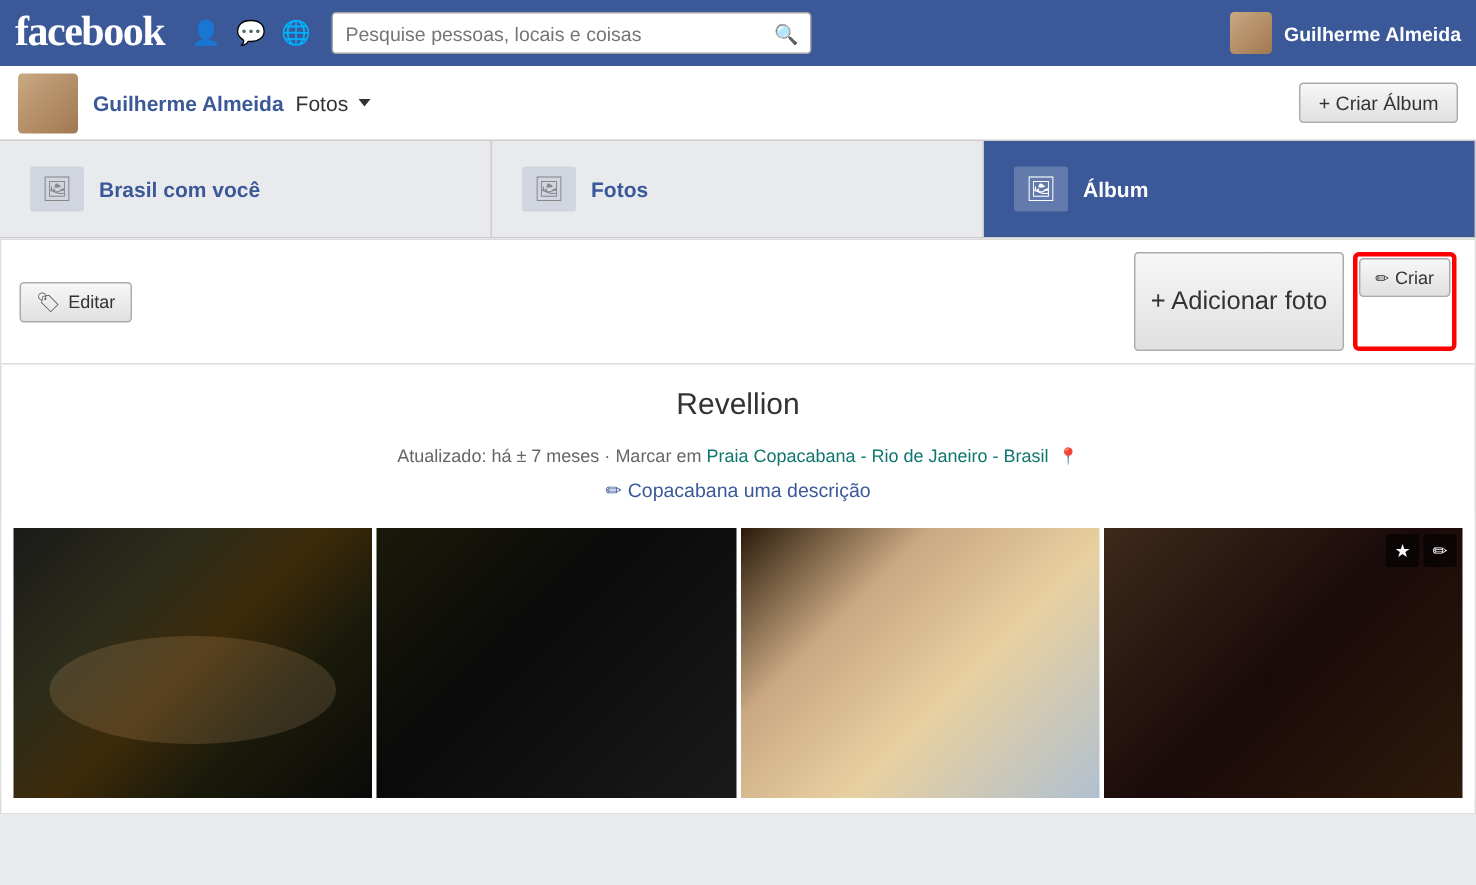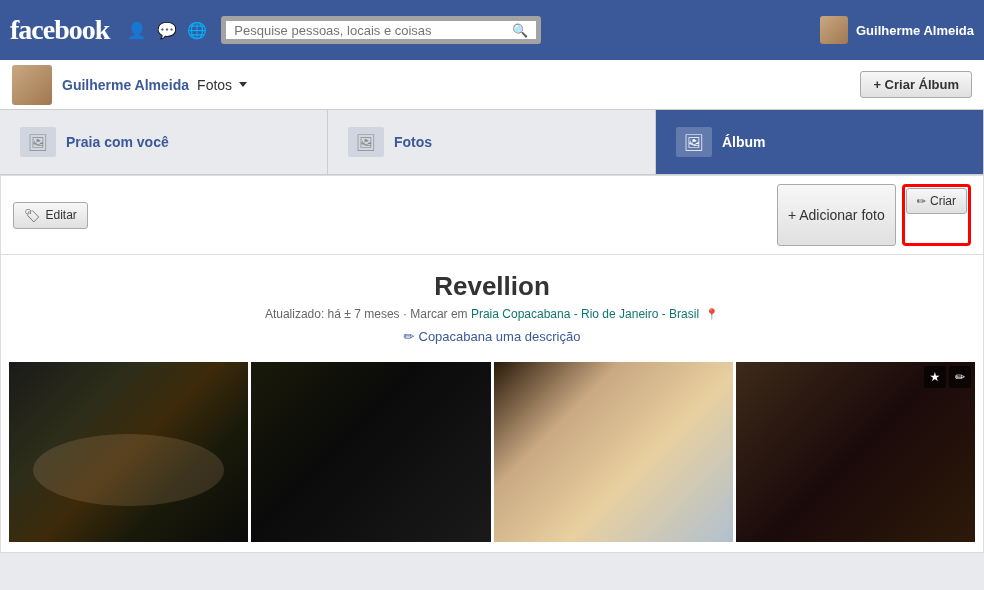--- a/index.html
+++ b/index.html
@@ -1,21 +1,21 @@
 <!DOCTYPE html>
 <html><head>
   <meta charset="utf-8">
   <style>
     * { margin: 0; padding: 0; box-sizing: border-box; }
     body { font-family: Arial, Helvetica, sans-serif; font-size: 13px; background: #e9eaed; width: 984px; min-height: 590px; overflow: hidden; }
 
     
     .top-nav {
       background: #3b5998;
-      height: 60px;
+      height: 44px;
       display: flex;
       align-items: center;
       padding: 0 10px;
       gap: 8px;
     }
     .fb-logo {
       color: white;
       font-size: 28px;
       font-weight: bold;
       font-family: Georgia, serif;
@@ -38,21 +38,21 @@
       cursor: pointer;
     }
     .search-bar {
       flex: 1;
       max-width: 320px;
       height: 28px;
       display: flex;
       align-items: center;
       background: white;
       border-radius: 3px;
-      border: 5px solid #a3a3a3;
+      border: 1px solid #a3a3a3;
       padding: 0 8px;
       margin-left: 4px;
     }
     .search-bar input {
       border: none;
       outline: none;
       font-size: 13px;
       color: #9da9c2;
       background: transparent;
       width: 100%;
@@ -135,21 +135,21 @@
       margin-left: 3px;
       cursor: pointer;
     }
     .create-album-btn {
       margin-left: auto;
       background: linear-gradient(to bottom, #f7f7f7, #e0e0e0);
       border: 1px solid #aaa;
       border-radius: 3px;
       padding: 5px 12px;
       font-size: 13px;
-      font-weight: bold;
+      font-weight: normal;
       color: #333;
       cursor: pointer;
     }
 
     
     .tabs-section {
       background: #e9eaed;
       border-bottom: 1px solid #ccc;
       display: flex;
       height: 65px;
@@ -226,21 +226,21 @@
     .right-actions {
       margin-left: auto;
       display: flex;
       gap: 6px;
     }
     .add-foto-btn {
       background: linear-gradient(to bottom, #f7f7f7, #e0e0e0);
       border: 1px solid #aaa;
       border-radius: 3px;
       padding: 22px 10px;
-      font-size: 14px;
+      font-size: 17px;
       color: #333;
       cursor: pointer;
     }
     .editar-btn {
       background: linear-gradient(to bottom, #f7f7f7, #e0e0e0);
       border: 1px solid #aaa;
       border-radius: 3px;
       padding: 5px 10px;
       font-size: 12px;
       color: #333;
@@ -257,24 +257,24 @@
     .pencil-icon {
       font-size: 11px;
     }
 
     
     .album-info {
       text-align: center;
       padding: 16px 20px 10px;
     }
     .album-title {
-      font-size: 26px;
-      font-weight: bold;
-      color: #333;
-      margin-bottom: 5px;
+      font-size: 20px;
+      font-weight: normal;
+      color: #333;
+      margin-bottom: 15px;
     }
     .album-meta {
       font-size: 12px;
       color: #666;
       margin-bottom: 8px;
     }
     .album-meta a {
       color: #0f766e;
       text-decoration: none;
     }
@@ -380,21 +380,21 @@
     <span class="profile-name">Guilherme Almeida</span>
     <span class="fotos-label">Fotos</span>
     <div class="dropdown-arrow"></div>
   </div>
   <button class="create-album-btn">+ Criar Álbum</button>
 </div>
 
 <div class="tabs-section">
   <div class="tab-item">
     <div class="tab-icon">🖼</div>
-    <span class="tab-label">Praia com você</span>
+    <span class="tab-label">Brasil com você</span>
   </div>
   <div class="tab-item">
     <div class="tab-icon">🖼</div>
     <span class="tab-label">Fotos</span>
   </div>
   <div class="tab-item active">
     <div class="tab-icon">🖼</div>
     <span class="tab-label">Álbum</span>
   </div>
 </div>

